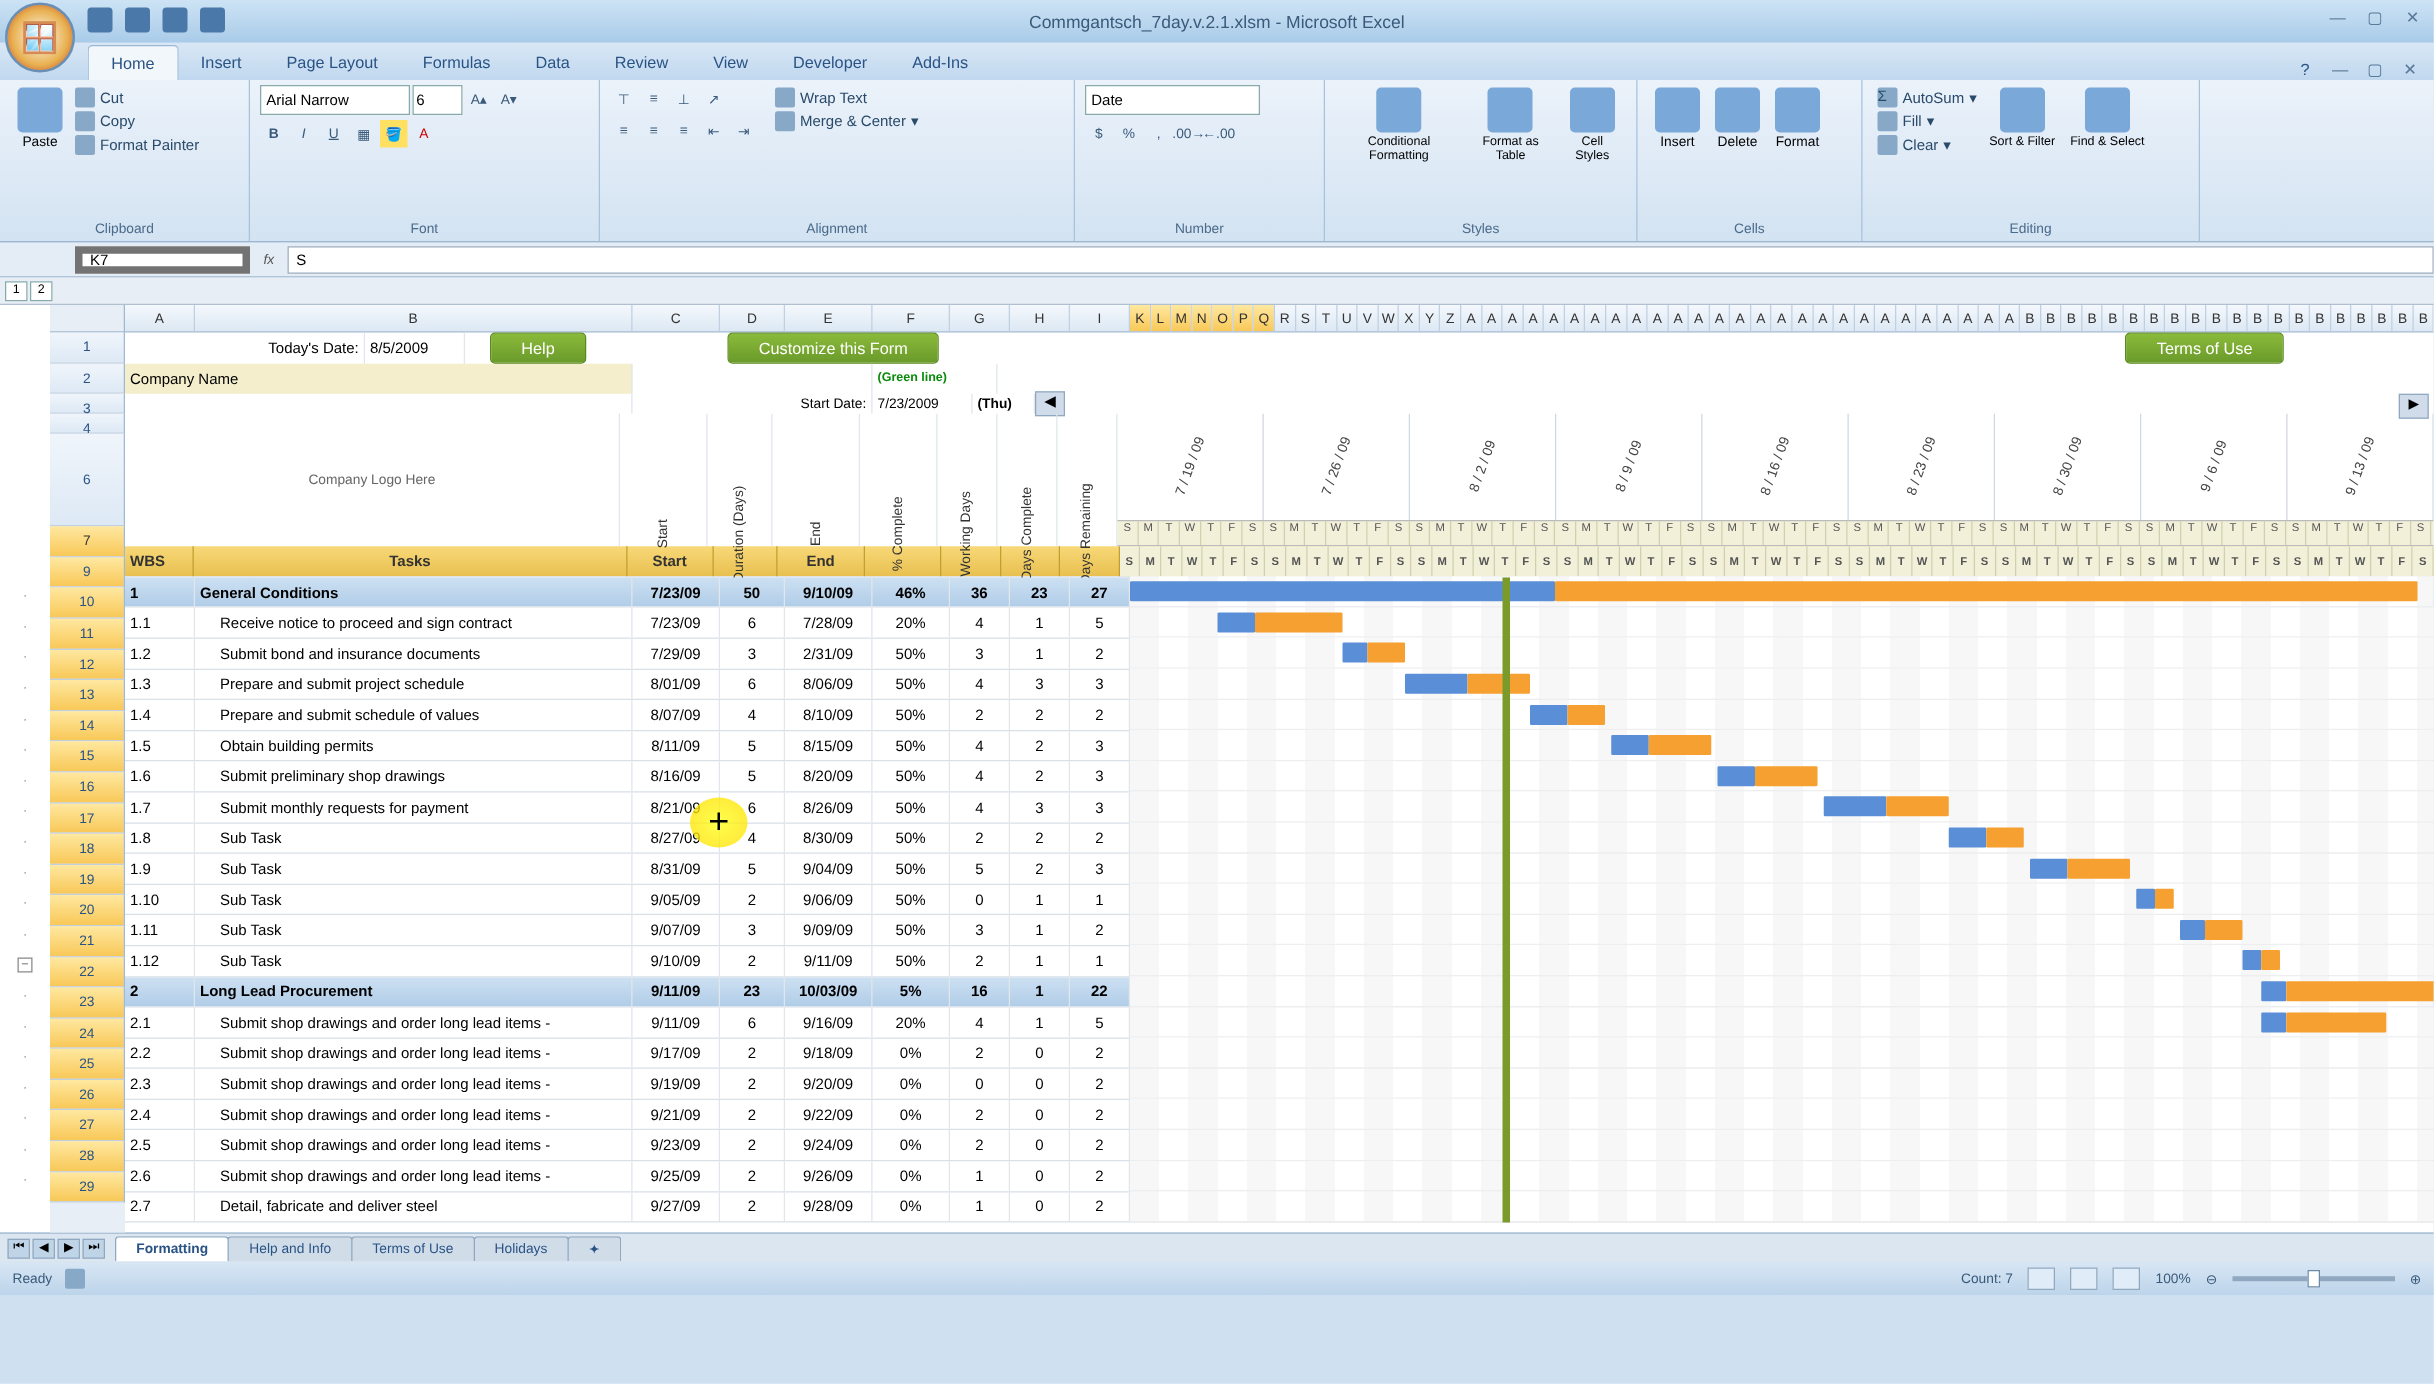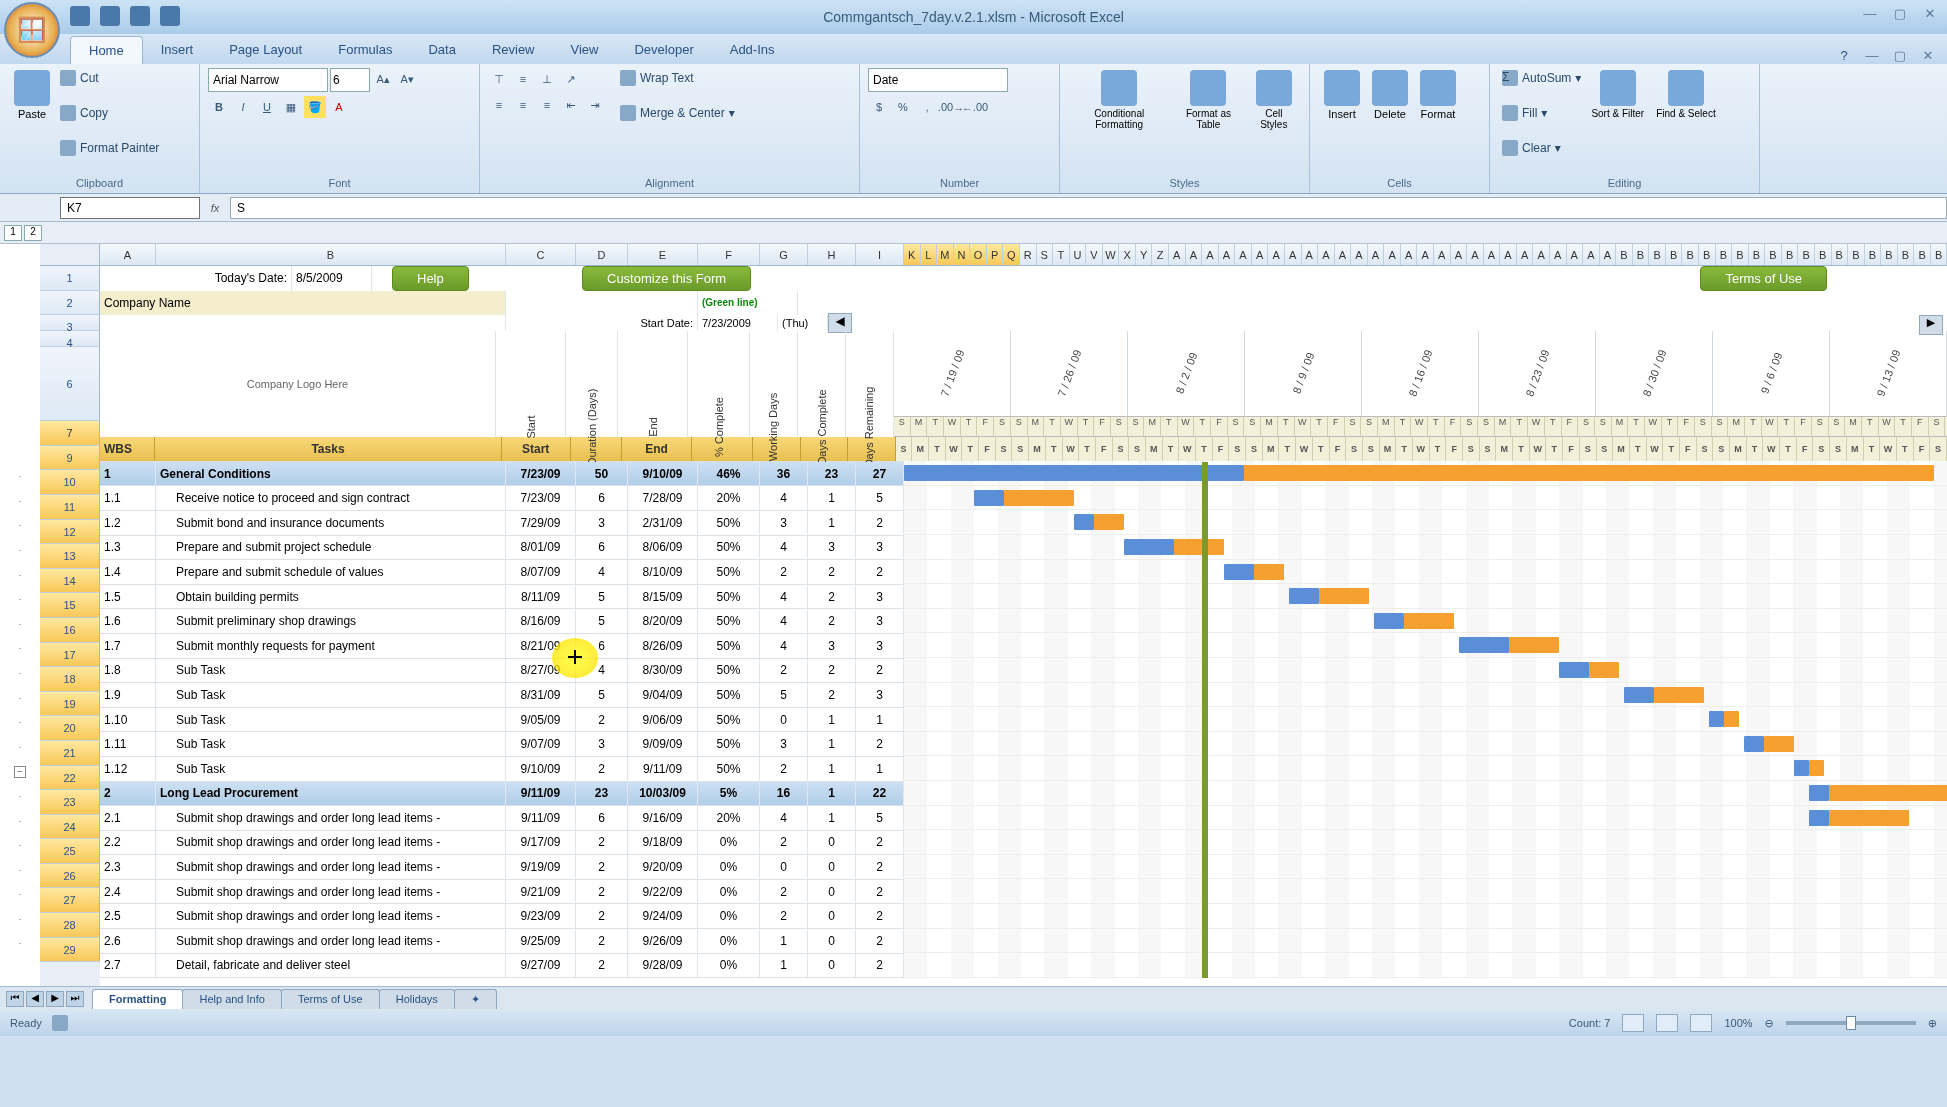--- a/index.html
+++ b/index.html
@@ -21,32 +21,32 @@
 .ribbon-tab.active { background: #f2f7fb; border: 1px solid #9ab8d6; border-bottom: none; }
 .doc-controls { margin-left: auto; margin-right: 10px; display: flex; gap: 10px; }
 
 
 .ribbon { height: 130px; background: linear-gradient(#ebf2fa, #d3e3f2); border-bottom: 1px solid #8aa8c8; display: flex; }
 .group { border-right: 1px solid #a8c2dd; padding: 4px 8px 2px; display: flex; flex-direction: column; }
 .group-body { flex: 1; display: flex; align-items: flex-start; }
 .group-label { text-align: center; color: #4a6a8a; font-size: 11px; padding: 2px 0; }
 .big-btn { display: flex; flex-direction: column; align-items: center; justify-content: center; padding: 2px 6px; cursor: pointer; min-width:44px;}
 .big-btn .icon { width: 36px; height: 36px; background: #7aa8d8; border-radius: 4px; margin-bottom: 2px; }
-.small-row { display: flex; flex-direction: column; gap: 19px; padding: 2px 4px; }
+.small-row { display: flex; flex-direction: column; gap: 3px; padding: 2px 4px; }
 .small-btn { display: flex; align-items: center; gap: 4px; cursor: pointer; font-size: 12px; color: #2a4a6a; white-space: nowrap; }
 .small-icon { width: 16px; height: 16px; background: #88a8c8; border-radius: 2px; display: inline-block; }
 .font-combo { width: 120px; height: 24px; border: 1px solid #8aa; background: #fff; padding: 2px 4px; font-size: 12px;}
 .size-combo { width: 40px; height:24px; border: 1px solid #8aa; background: #fff; padding: 2px; font-size:12px;}
 .btn-row { display: flex; gap: 2px; }
 .tbtn { width: 22px; height: 22px; border: 1px solid transparent; display: flex; align-items: center; justify-content: center; cursor: pointer; font-size:11px; color:#3a5a7a;}
 .num-combo { width: 140px; height: 24px; border: 1px solid #8aa; background: #fff; padding: 2px 4px; font-size:12px;}
 
 
 .formula-bar { height: 28px; background: #e4ecf5; border-bottom: 1px solid #a0b8d0; display: flex; align-items: center; }
-.name-box { width: 140px; margin-left: 60px; border: 1px solid #737373; background: #fff; height: 22px; padding: 2px 6px; font-size:12px;}
+.name-box { width: 140px; margin-left: 60px; border: 6px solid #737373; background: #fff; height: 22px; padding: 2px 6px; font-size:12px;}
 .fx-label { width: 30px; text-align: center; font-style: italic; color: #555; }
 .formula-input { flex: 1; border: 1px solid #9ab; background: #fff; height: 22px; padding: 2px 6px; font-size:12px;}
 
 
 .outline-bar { height: 22px; background: #e8eef5; border-bottom: 1px solid #b0c0d0; display:flex; align-items:center; padding-left:4px; gap:2px;}
 .outline-num { width:18px; height:16px; border:1px solid #8aa; background:#fff; text-align:center; font-size:10px; cursor:pointer;}
 
 
 .grid-wrap { display: flex; height: 742px; background: #fff; }
 .row-gutter { width: 60px; background: #e8eef5; }
@@ -478,21 +478,21 @@
       <div class="top-panel-row">
         <div class="cell comp-name" style="width:406px;">Company Name</div>
         <div class="cell" style="width:192px;"></div>
         <div class="cell greenline" style="width:100px;">(Green line)</div>
       </div>
 
       <div class="top-panel-row" style="height:16px;">
         <div class="cell" style="width:406px;"></div>
         <div class="cell" style="width:192px;justify-content:flex-end;font-size:11px;">Start Date:</div>
         <div class="cell" style="width:80px;font-size:11px;">7/23/2009</div>
-        <div class="cell" style="width:50px;font-size:11px;">(Thu)</div>
+        <div class="cell" style="width:50px;font-size:11px;font-weight:bold;">(Thu)</div>
         <span class="scroll-left-btn">◀</span>
       </div>
 
       <div style="display:flex;height:106px;">
         <div class="cell" style="width:406px;justify-content:center;color:#666;">Company Logo Here</div>
         <div class="rot-hdr">
           <div class="rcell cC">
               <span>Start</span>
             </div>
           <div class="rcell cD">

